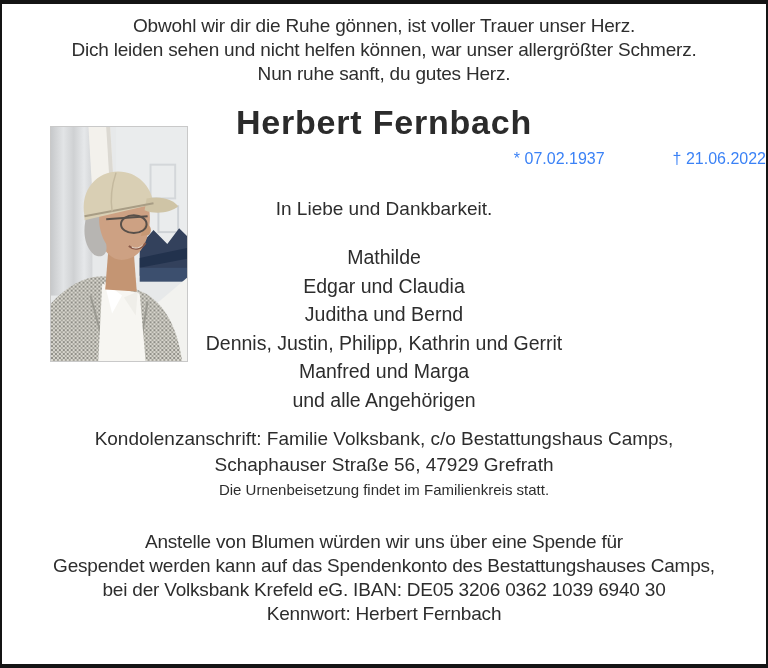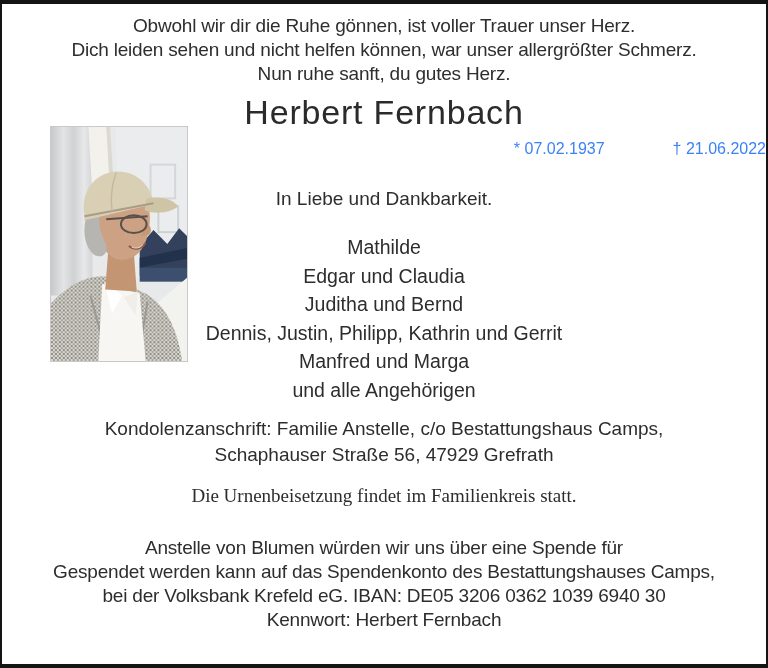--- a/index.html
+++ b/index.html
@@ -29,24 +29,24 @@
   .center { text-align: center; width: 100%; }
 
   .poem {
     margin-top: 10px;
     font-size: 19px;
     line-height: 24px;
     letter-spacing: -0.2px;
     color: #2e2e2e;
   }
   .deceased-name {
-    margin-top: 6px;
+    margin-top: 16px;
     font-size: 34px;
     line-height: 40px;
-    font-weight: 400;
+    font-weight: 700;
     letter-spacing: 0.8px;
     color: #2b2b2b;
   }
   .dates {
     margin-top: 6px;
     display: flex;
     justify-content: flex-end;
     gap: 68px;
     font-size: 16px;
     line-height: 22px;
@@ -61,24 +61,23 @@
     margin-top: 22px;
     font-size: 19.5px;
     line-height: 28.5px;
   }
   .condolence {
     margin-top: 12px;
     font-size: 19px;
     line-height: 26px;
   }
   .burial {
-    margin-top: 16px;
-    font-size: 19px;
+    margin-top: 0;
+    font-size: 15px;
     line-height: 24px;
-    font-family: Liberation Serif, serif;
   }
   .donation {
     margin-top: 28px;
     font-size: 19px;
     line-height: 24px;
     letter-spacing: -0.2px;
   }
   .photo-frame {
     position: absolute;
     left: 48px;
@@ -115,21 +114,21 @@
   <div class="mourners center">
     <div>Mathilde</div>
     <div>Edgar und Claudia</div>
     <div>Juditha und Bernd</div>
     <div>Dennis, Justin, Philipp, Kathrin und Gerrit</div>
     <div>Manfred und Marga</div>
     <div>und alle Angehörigen</div>
   </div>
 
   <div class="condolence center">
-    <div>Kondolenzanschrift: Familie Anstelle, c/o Bestattungshaus Camps,</div>
+    <div>Kondolenzanschrift: Familie Volksbank, c/o Bestattungshaus Camps,</div>
     <div>Schaphauser Straße 56, 47929 Grefrath</div>
   </div>
 
   <div class="burial center">Die Urnenbeisetzung findet im Familienkreis statt.</div>
 
   <div class="donation center">
     <div>Anstelle von Blumen würden wir uns über eine Spende für</div>
     <div>Gespendet werden kann auf das Spendenkonto des Bestattungshauses Camps,</div>
     <div>bei der Volksbank Krefeld eG. IBAN: DE05 3206 0362 1039 6940 30</div>
     <div>Kennwort: Herbert Fernbach</div>

